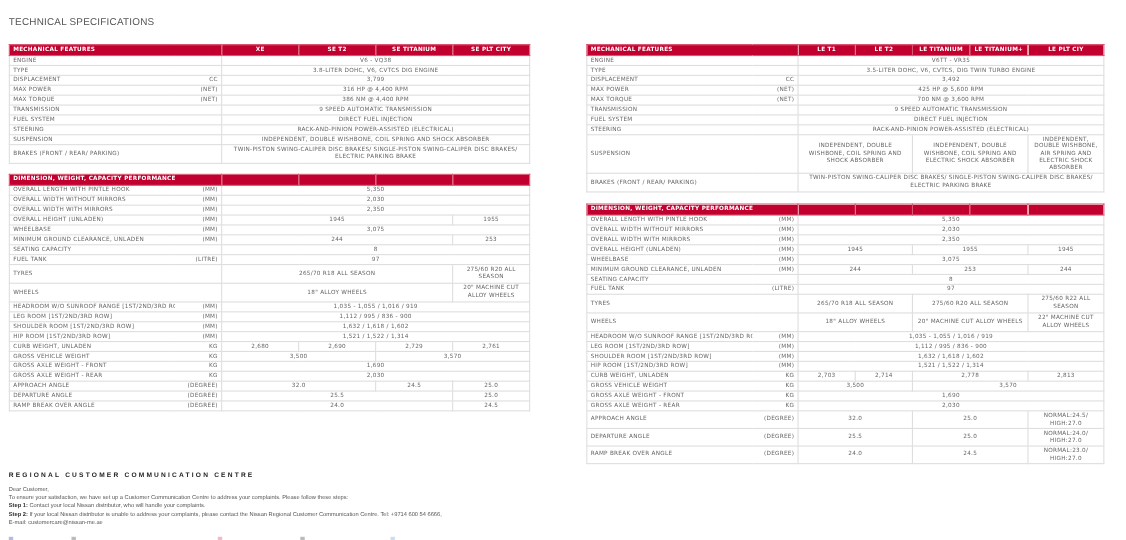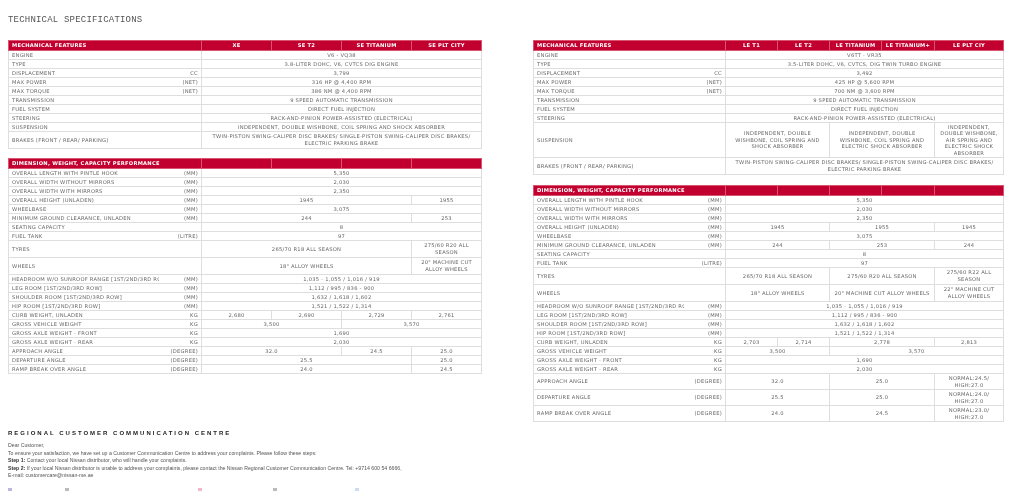--- a/index.html
+++ b/index.html
@@ -1,17 +1,17 @@
 <!DOCTYPE html>
 <html><head>
 <meta charset="utf-8">
 <style>
   html, body { margin:0; padding:0; background:#ffffff; }
   body { width:1024px; height:491px; position:relative; overflow:hidden; font-family:"DejaVu Sans", sans-serif; color:#555; }
-  .page-title { position:absolute; left:8px; top:15px; font-size:9px; letter-spacing:0.2px; color:#555; font-family:Liberation Mono, monospace; }
+  .page-title { position:absolute; left:8px; top:15px; font-size:9px; letter-spacing:0.2px; color:#555; font-family:Liberation Sans, sans-serif; }
   table.spec { position:absolute; border-collapse:collapse; table-layout:fixed; font-size:5.2px; letter-spacing:0.25px; color:#666; }
   table.spec td, table.spec th { border:1px solid #dedede; padding:0 3px; height:8px; line-height:6.6px; vertical-align:middle; white-space:nowrap; overflow:hidden; }
   table.spec th { background:#c2002f; color:#fff; font-weight:bold; text-align:center; height:9px; border-color:#d8546f; }
   table.spec th.hl { text-align:left; }
   table.spec td.lbl { text-align:left; border-right:none; }
   table.spec td.unit { text-align:right; border-left:none; }
   table.spec td.v { text-align:center; white-space:normal; }
   table.spec tr.tall td { height:16px; }
   table.spec tr.tall4 td { height:34px; }
   table.spec tr.tall3 td { height:15px; }

